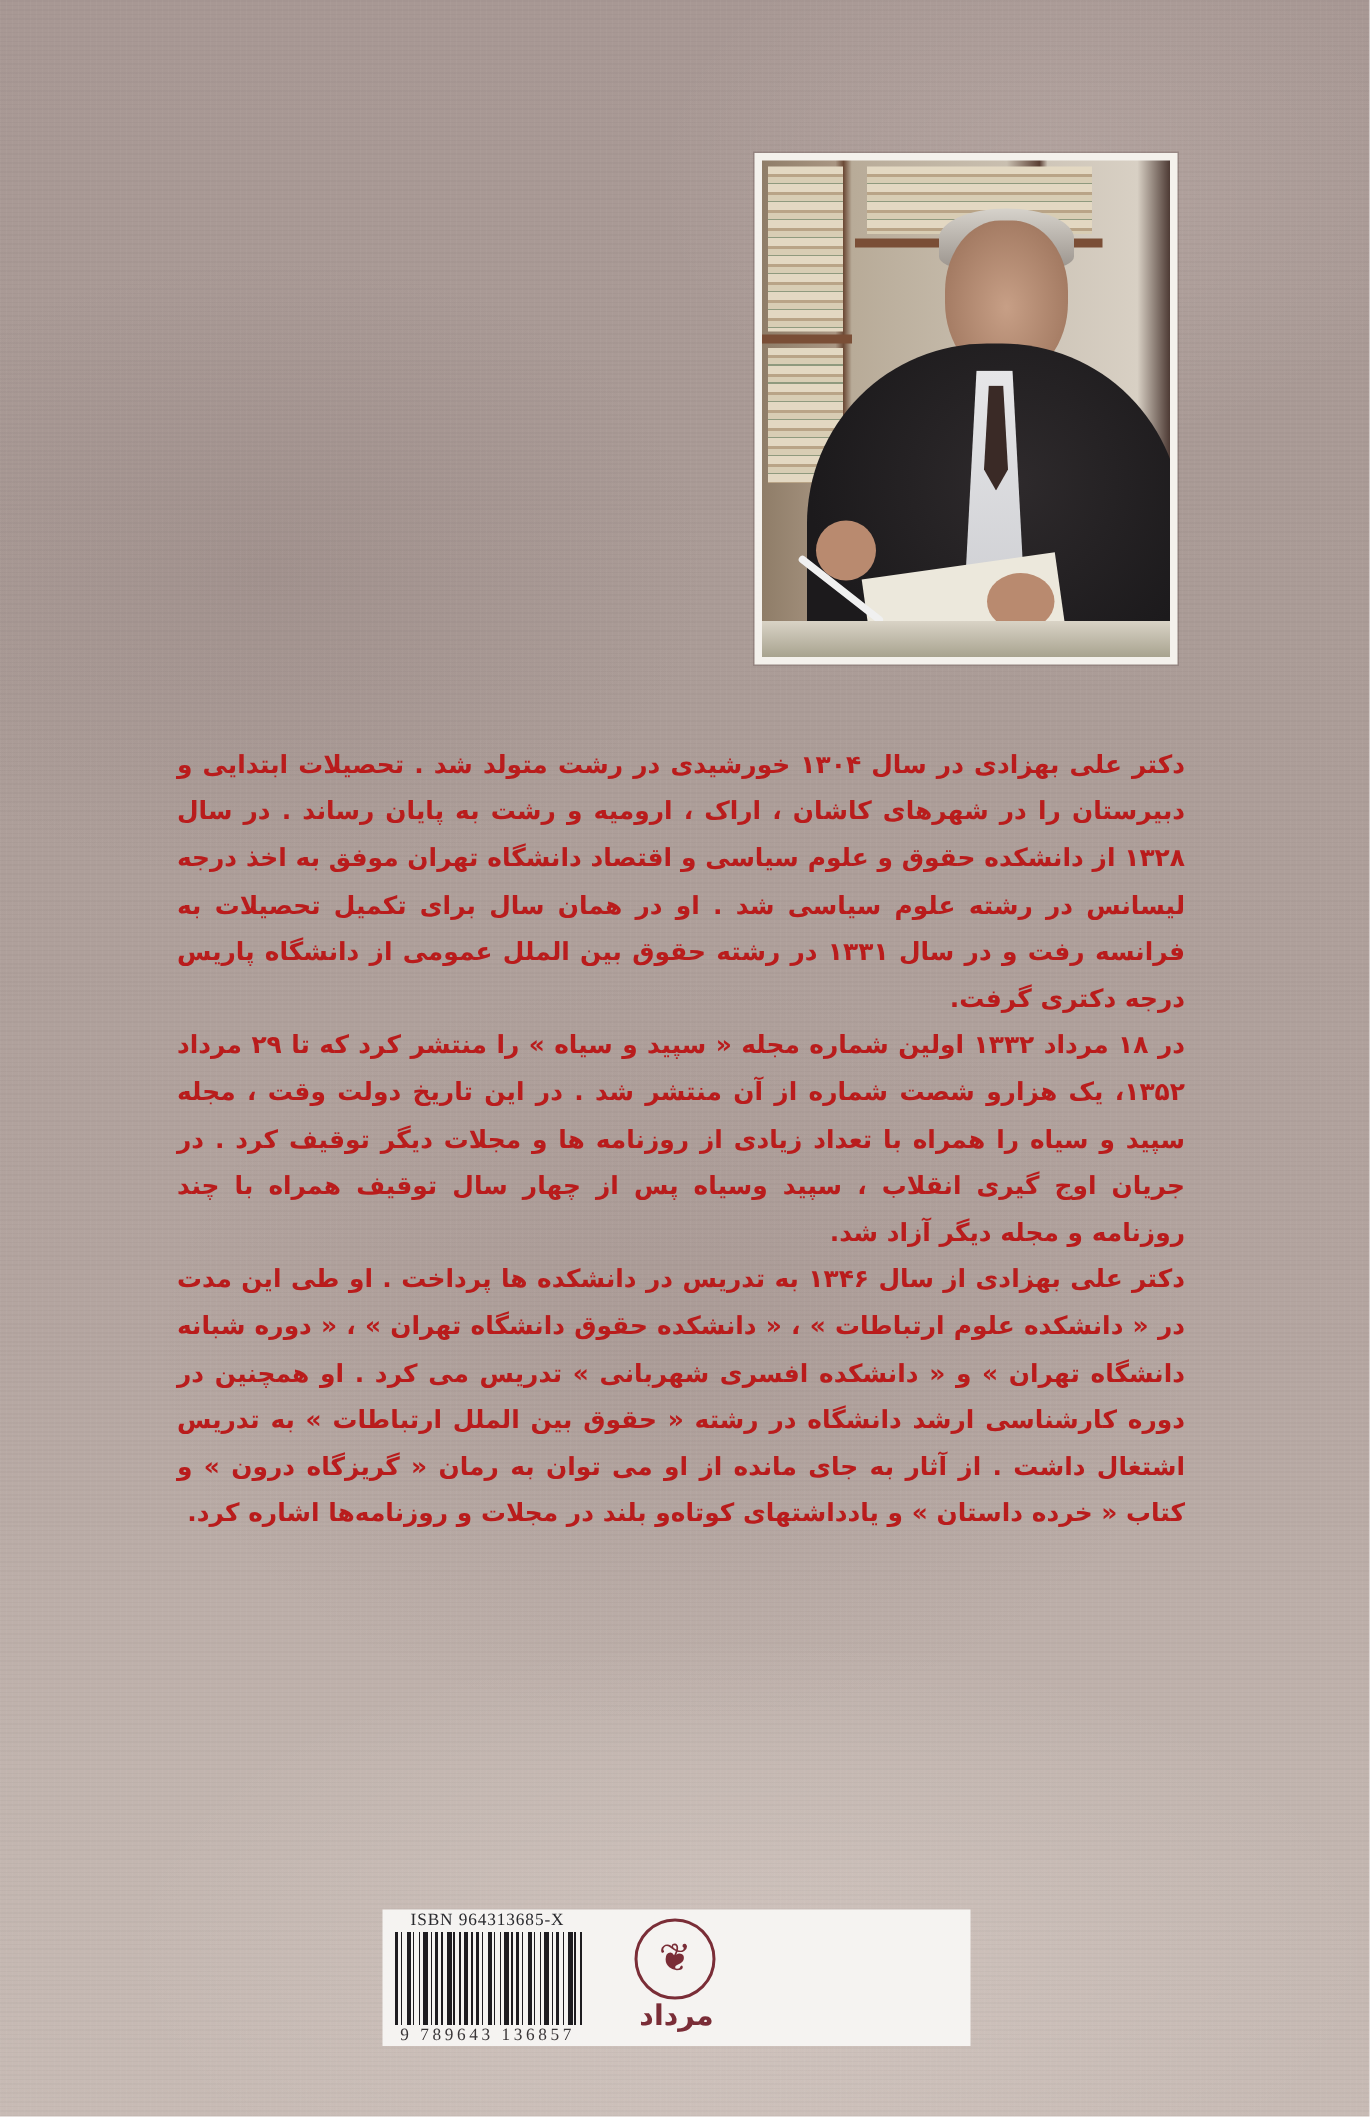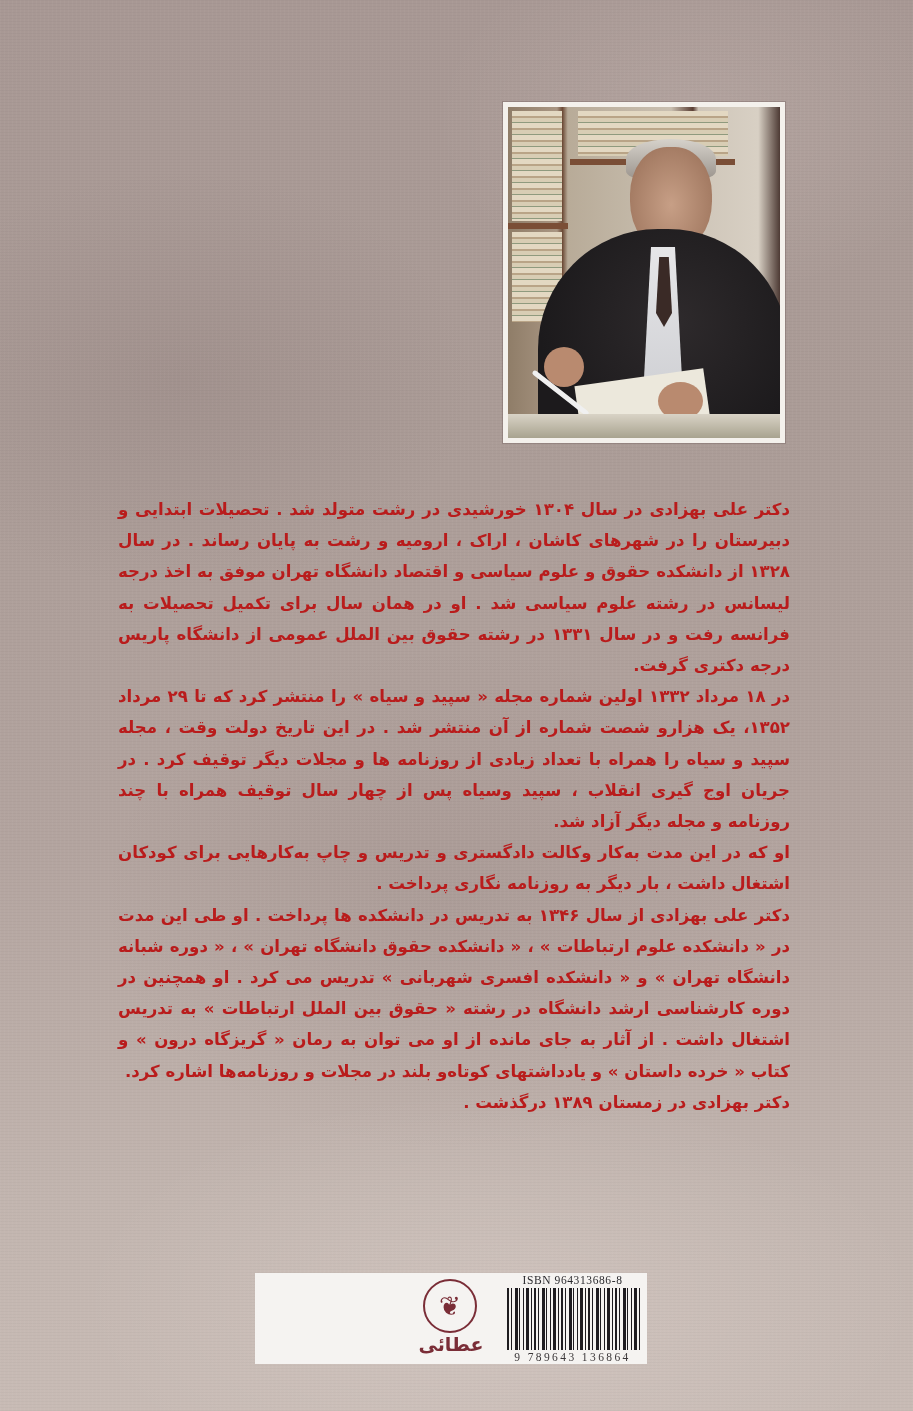--- a/index.html
+++ b/index.html
@@ -94,32 +94,30 @@
       <div class="hand"></div>
       <div class="pen"></div>
       <div class="hand2"></div>
       <div class="desk"></div>
     </div>
   </div>
 
   <div class="bio">
     <p>دکتر علی بهزادی در سال ۱۳۰۴ خورشیدی در رشت متولد شد . تحصیلات ابتدایی و دبیرستان را در شهرهای کاشان ، اراک ، ارومیه و رشت به پایان رساند . در سال ۱۳۲۸ از دانشکده حقوق و علوم سیاسی و اقتصاد دانشگاه تهران موفق به اخذ درجه لیسانس در رشته علوم سیاسی شد . او در همان سال برای تکمیل تحصیلات به فرانسه رفت و در سال ۱۳۳۱ در رشته حقوق بین الملل عمومی از دانشگاه پاریس درجه دکتری گرفت.</p>
     <p>در ۱۸ مرداد ۱۳۳۲ اولین شماره مجله « سپید و سیاه » را منتشر کرد که تا ۲۹ مرداد ۱۳۵۲، یک هزارو شصت شماره از آن منتشر شد . در این تاریخ دولت وقت ، مجله سپید و سیاه را همراه با تعداد زیادی از روزنامه ها و مجلات دیگر توقیف کرد . در جریان اوج گیری انقلاب ، سپید وسیاه پس از چهار سال توقیف همراه با چند روزنامه و مجله دیگر آزاد شد.</p>
-    <p>او که در این مدت به‌کار وکالت دادگستری و تدریس و چاپ به‌کارهایی برای کودکان اشتغال داشت ، بار دیگر به روزنامه نگاری پرداخت .</p>
     <p>دکتر علی بهزادی از سال ۱۳۴۶ به تدریس در دانشکده ها پرداخت . او طی این مدت در « دانشکده علوم ارتباطات » ، « دانشکده حقوق دانشگاه تهران » ، « دوره شبانه دانشگاه تهران » و « دانشکده افسری شهربانی » تدریس می کرد . او همچنین در دوره کارشناسی ارشد دانشگاه در رشته « حقوق بین الملل ارتباطات » به تدریس اشتغال داشت . از آثار به جای مانده از او می توان به رمان « گریزگاه درون » و کتاب « خرده داستان » و یادداشتهای کوتاه‌و بلند در مجلات و روزنامه‌ها اشاره کرد.</p>
-    <p>دکتر بهزادی در زمستان ۱۳۸۹ درگذشت .</p>
   </div>
 
   <div class="barcode-strip">
+    <div class="bc left">
+      <div class="isbn-top">ISBN  964313685-X</div>
+      <div class="bars"></div>
+      <div class="ean">9 789643 136857</div>
+    </div>
 
     <div class="logo">
       <div class="logo-circle">❦</div>
-      <div class="logo-name">عطائی</div>
+      <div class="logo-name">مرداد</div>
     </div>
 
-    <div class="bc right">
-      <div class="isbn-top">ISBN  964313686-8</div>
-      <div class="bars"></div>
-      <div class="ean">9 789643 136864</div>
-    </div>
   </div>
 
 </div>
 
 </body></html>

